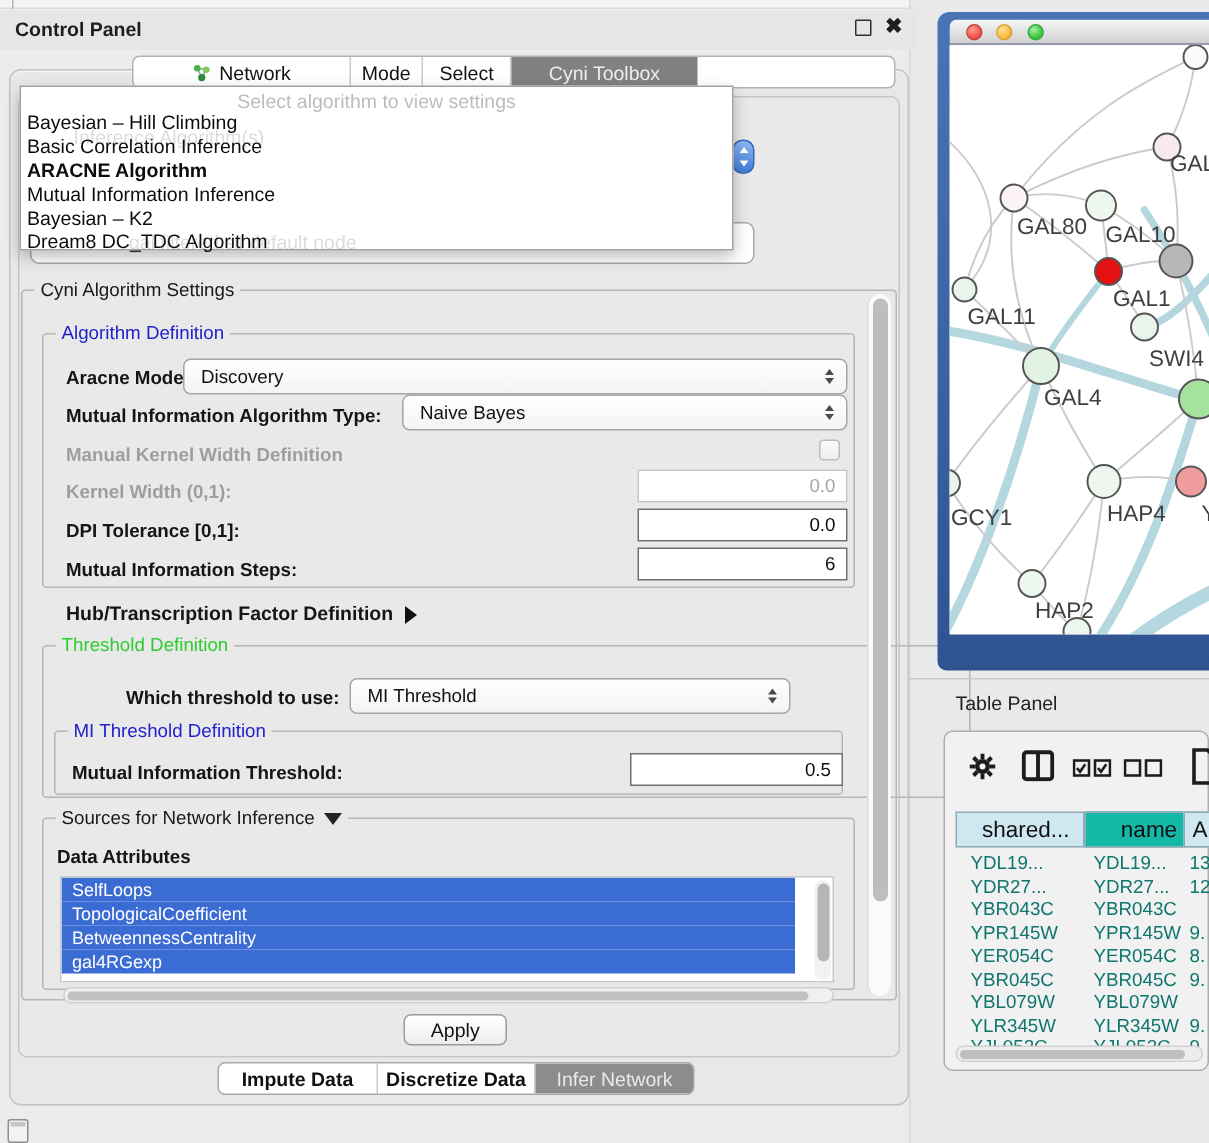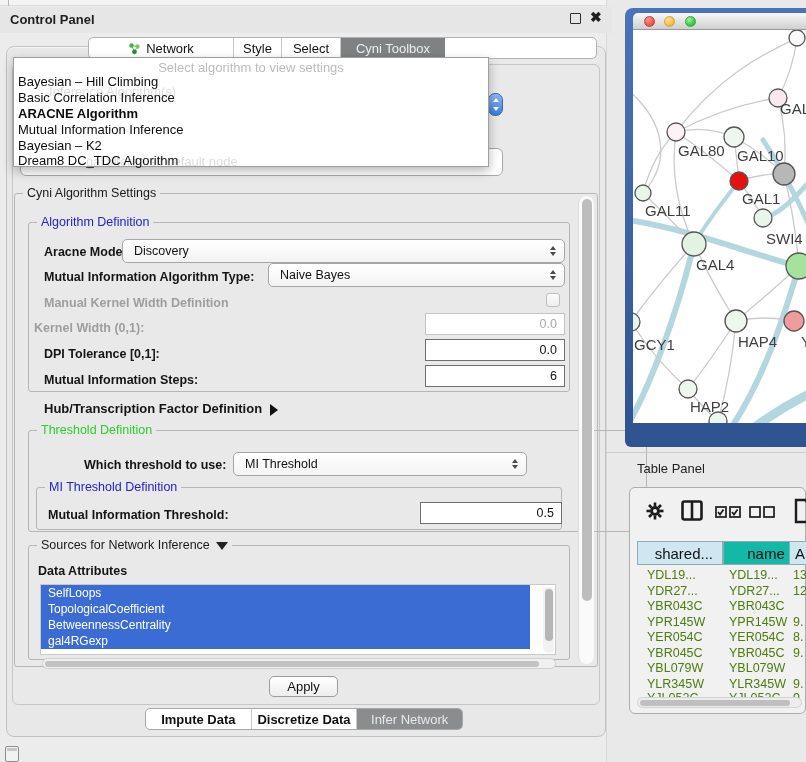--- a/index.html
+++ b/index.html
@@ -96,21 +96,21 @@
   .tl { position:absolute; top:3px; width:11px; height:11px; border-radius:50%; }
   .net-canvas { position:absolute; left:8px; top:22px; width:173px; height:393px; background:#fff; overflow:hidden; }
   .node-label { font-size:15px; fill:#3f3f3f; }
 
   .tp-divider { left:606px; top:452px; width:200px; height:1px; background:#c9c9c9; }
   .tp-title { left:637px; top:461px; font-size:13px; color:#222; }
 
   .table-win { left:629px; top:487px; width:177px; height:227px; background:#f1f1f1; border:1px solid #adadad; border-radius:6px; }
   .tbl-toolbar-icon { position:absolute; }
   .thead-cell { position:absolute; top:53px; height:24px; border:1px solid #93aab4; font-size:15px; color:#111; display:flex; align-items:center; }
-  .trow { position:absolute; left:8px; width:169px; height:15.5px; font-size:12.5px; color:#4d7c0f; white-space:nowrap; overflow:hidden; }
+  .trow { position:absolute; left:8px; width:169px; height:15.5px; font-size:12.5px; color:#0f766e; white-space:nowrap; overflow:hidden; }
   .trow span { position:absolute; top:1px; }
   .tbl-hscroll { position:absolute; left:7px; top:209px; width:165px; height:11px; background:#ededed; border:1px solid #d2d2d2; border-radius:6px; }
   .tbl-hthumb { position:absolute; left:2px; top:1.5px; width:150px; height:6px; background:#bfbfbf; border-radius:3px; }
 </style>
 </head>
 <body>
 
 <div id="root">
 
   <div class="abs topstrip"></div>
@@ -131,26 +131,26 @@
         <line x1="3.5" y1="3.5" x2="9.5" y2="4.5" stroke="#9a9a9a" stroke-width="1"></line>
         <line x1="3.5" y1="3.5" x2="6.5" y2="9.5" stroke="#9a9a9a" stroke-width="1"></line>
         <line x1="9.5" y1="4.5" x2="6.5" y2="9.5" stroke="#9a9a9a" stroke-width="1"></line>
         <circle cx="3.5" cy="3.5" r="2.2" fill="#46b24a"></circle>
         <circle cx="9.5" cy="4.5" r="2.2" fill="#7ecb57"></circle>
         <circle cx="6.5" cy="9.8" r="2.4" fill="#2e8b3a"></circle>
       </svg>
       <span>Network</span>
     </div>
     <div class="tabseg" style="width:48px">
-      <span>Style</span>
+      <span>Mode</span>
     </div>
     <div class="tabseg" style="width:59px">
       <span>Select</span>
     </div>
-    <div class="tabseg sel" style="width:104px">
+    <div class="tabseg sel" style="width:124px">
       <span>Cyni Toolbox</span>
     </div>
   </div>
 
   <div class="abs under-field"></div>
   <div class="abs combo-frag">
       <i class="tri-up"></i>
       <i class="tri-dn"></i>
     </div>
 
@@ -184,21 +184,21 @@
   <div class="flabel" style="left:44px; top:270px">Mutual Information Algorithm Type:</div>
   <div class="combo" style="left:268px; top:263px; width:297px; height:24px">
     <span>Naive Bayes</span>
     <span class="arr">
         <i class="u"></i>
         <i class="d"></i>
       </span>
   </div>
   <div class="flabel dis" style="left:44px; top:296px">Manual Kernel Width Definition</div>
   <div class="checkbox" style="left:546px; top:293px"></div>
-  <div class="flabel dis" style="left:34px; top:321px">Kernel Width (0,1):</div>
+  <div class="flabel dis" style="left:44px; top:321px">Kernel Width (0,1):</div>
   <div class="tfield dis" style="left:425px; top:313px; width:140px; height:22px">0.0</div>
   <div class="flabel" style="left:44px; top:347px">DPI Tolerance [0,1]:</div>
   <div class="tfield dark" style="left:425px; top:339px; width:140px; height:22px">0.0</div>
   <div class="flabel" style="left:44px; top:373px">Mutual Information Steps:</div>
   <div class="tfield dark" style="left:425px; top:365px; width:140px; height:22px">6</div>
 
   <div class="flabel" style="left:44px; top:401px; font-size:13px">
     <span>Hub/Transcription Factor Definition</span><i class="tri-right"></i>
   </div>
 

